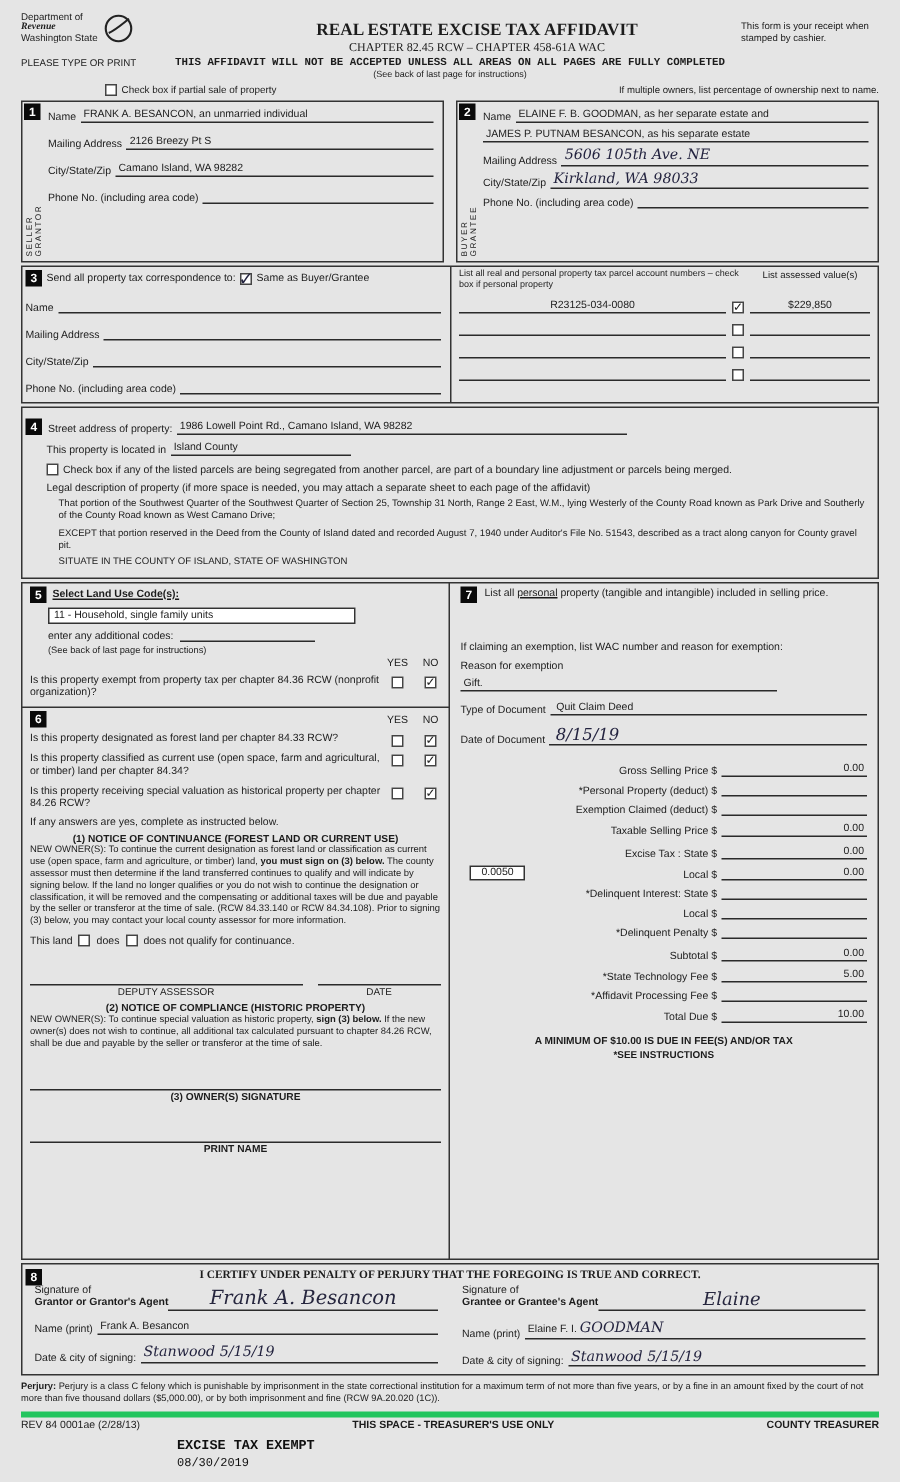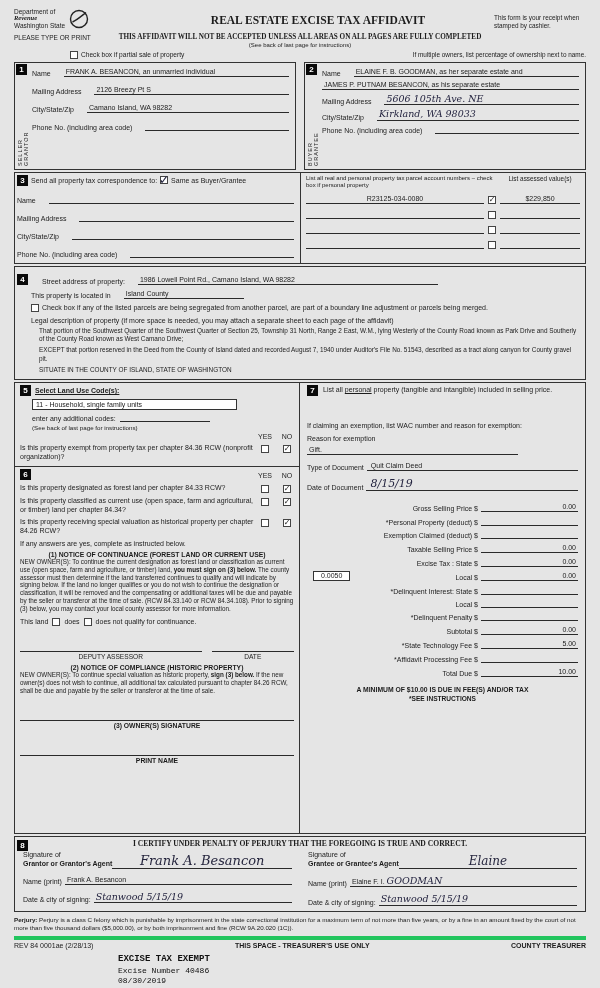--- a/index.html
+++ b/index.html
@@ -20,32 +20,32 @@
   .hdr{display:flex;align-items:flex-start;}
   .logo-block{flex:0 0 128px;display:flex;gap:3px;}
   .rev-name{font-size:13px;font-weight:bold;font-style:italic;font-family:"Liberation Serif",serif;line-height:1;}
   .logo-text div{font-size:6.5px;}
   .title-block{flex:1;text-align:center;padding-top:6px;}
   .main-title{font-family:"Liberation Serif",serif;font-weight:bold;font-size:11.5px;}
   .sub-title{font-family:"Liberation Serif",serif;font-size:8px;margin-top:1px;}
   .receipt-note{flex:0 0 92px;font-size:6.4px;padding-top:6px;line-height:1.3;}
   .warn-row{position:relative;text-align:center;margin-top:2px;}
   .type-print{position:absolute;left:0;bottom:0;font-size:6.5px;}
-  .warn{font-family:Liberation Serif, serif;font-weight:bold;font-size:7.2px;margin-top:34px;}
+  .warn{font-family:Liberation Mono, monospace;font-weight:bold;font-size:7.2px;margin-top:34px;}
   .seeback{text-align:center;font-size:6px;margin-top:1px;}
   .partial-row{display:flex;align-items:center;margin-top:3px;}
   .partial-left{display:flex;align-items:center;gap:3px;margin-left:56px;font-size:6.6px;}
   .partial-right{margin-left:auto;font-size:6.4px;}
   
   .parties{display:flex;gap:8px;margin-top:3px;}
   .party-box{flex:1;border:1px solid #333;position:relative;padding:3px 6px 5px 17px;min-height:108px;}
   .party-box .badge{position:absolute;left:1px;top:1px;}
   .side-label{position:absolute;left:1px;top:15px;bottom:3px;width:13px;display:flex;justify-content:center;}
   .side-label span{writing-mode:vertical-rl;transform:rotate(180deg);font-size:5.5px;letter-spacing:1px;color:#222;}
-  .frow{display:flex;align-items:flex-end;margin-top:9px;gap:10px;}
+  .frow{display:flex;align-items:flex-end;margin-top:9px;}
   .frow.tight{margin-top:4px;}
   .frow.first{margin-top:2px;}
   .flbl{flex:0 0 auto;padding-right:3px;}
   .fval{flex:1;border-bottom:1px solid #2a2a2a;padding:0 2px 1px;min-height:9px;}
   
   .s3{display:flex;border:1px solid #333;margin-top:2px;}
   .s3-left{flex:0 0 50%;padding:2px 6px 5px 2px;}
   .s3-send{display:flex;align-items:center;gap:3px;}
   .s3-right{flex:1;border-left:1px solid #333;padding:2px 5px 5px;display:flex;flex-direction:column;}
   .s3-hdrs{display:flex;gap:4px;}
@@ -136,20 +136,21 @@
         <div class="rev-name">Revenue</div>
         <div>Washington State</div>
       </div>
       <svg width="22" height="22" viewBox="0 0 22 22">
         <circle cx="11" cy="11" r="8.5" fill="none" stroke="#222" stroke-width="1.4"></circle>
         <path d="M4.5 14 C 9 12, 13.5 8, 18 4.5" stroke="#222" stroke-width="1.4" fill="none"></path>
       </svg>
     </div>
     <div class="title-block">
       <div class="main-title">REAL ESTATE EXCISE TAX AFFIDAVIT</div>
+      <div class="sub-title">CHAPTER 82.45 RCW – CHAPTER 458-61A WAC</div>
     </div>
     <div class="receipt-note">This form is your receipt when stamped by cashier.</div>
   </div>
 
   <div class="warn-row">
     <span class="type-print">PLEASE TYPE OR PRINT</span>
     <span class="warn">THIS AFFIDAVIT WILL NOT BE ACCEPTED UNLESS ALL AREAS ON ALL PAGES ARE FULLY COMPLETED</span>
   </div>
   <div class="seeback">(See back of last page for instructions)</div>
 
@@ -531,19 +532,18 @@
   </div>
 
   <div class="footer">
     <div class="footer-top">
       <span>REV 84 0001ae (2/28/13)</span>
       <span class="mid-label">THIS SPACE - TREASURER'S USE ONLY</span>
       <span class="bold">COUNTY TREASURER</span>
     </div>
     <div class="stamp">
       <div class="stamp-title">EXCISE TAX EXEMPT</div>
-      <div>Excise Number 40486</div>
       <div>08/30/2019</div>
 
     </div>
   </div>
 
 </div>
 
 </body></html>

